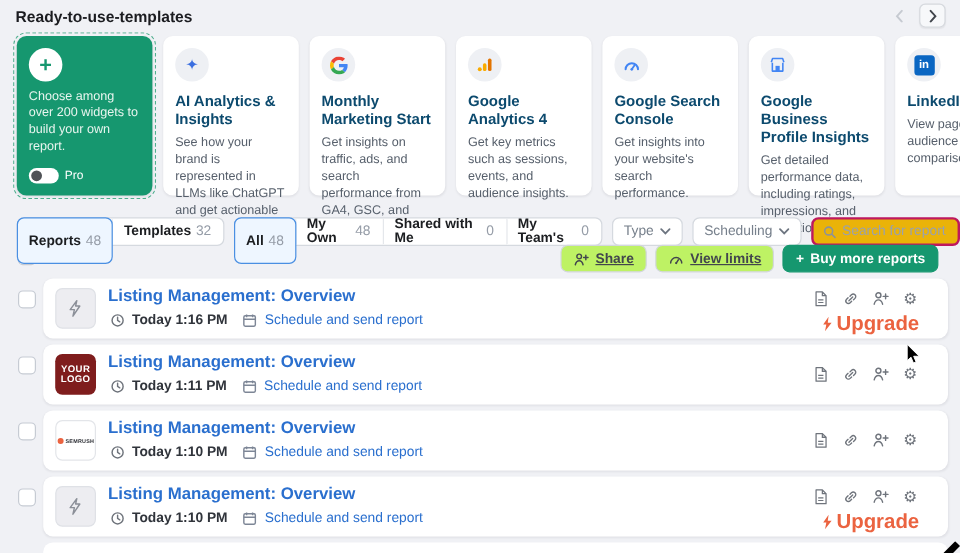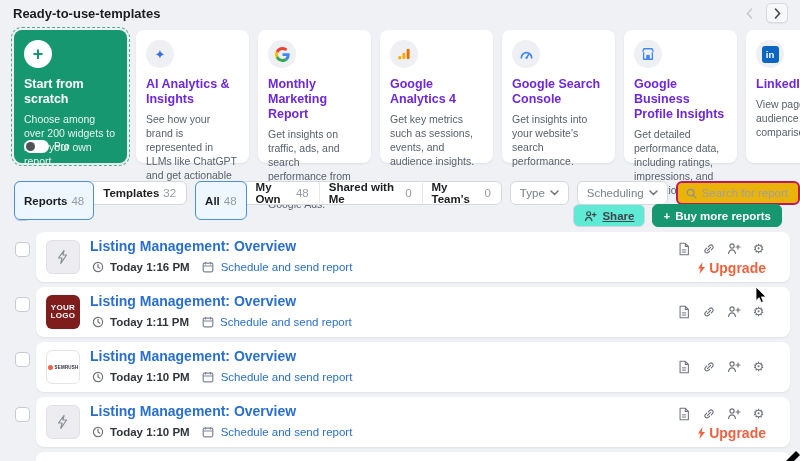--- a/index.html
+++ b/index.html
@@ -16,21 +16,21 @@
   .car-next { right:12px; color:#42464d; background:#f7f8fa; border:1px solid #d6d9de; box-shadow:0 1px 1px rgba(27,31,38,.06); }
   
   .tpl-row { position:absolute; left:14px; top:30px; display:flex; gap:9px; }
   .tcard { width:113px; height:133px; background:#fff; border-radius:8px; padding:10px;
            box-shadow:0 1px 2px rgba(27,31,38,.08); flex:0 0 auto; }
   .tcard.green { background:#16976f; outline:1.5px dashed #4fae8e; outline-offset:2px; position:relative; }
   .plus-circle { width:28px; height:28px; border-radius:50%; background:#fff; display:flex;
                  align-items:center; justify-content:center; color:#16976f; font-size:18px; font-weight:bold; }
   .icon-circle { width:28px; height:28px; border-radius:50%; background:#eef0f4; display:flex;
                  align-items:center; justify-content:center; }
-  .tcard .t-title { margin-top:9px; font-size:12.5px; line-height:1.2; font-weight:bold; color:#6d28d9; }
+  .tcard .t-title { margin-top:9px; font-size:12.5px; line-height:1.2; font-weight:bold; color:#0c4a6e; }
   .tcard.green .t-title { color:#fff; }
   .tcard .t-desc { margin-top:6px; font-size:10.5px; line-height:1.33; color:#565f6b; }
   .tcard.green .t-desc { color:#e8f5ef; }
   .pro-toggle { position:absolute; left:10px; bottom:10px; display:flex; align-items:center; gap:5px; }
   .pro-pill { width:25px; height:13px; border-radius:7px; background:#fff; position:relative; }
   .pro-knob { position:absolute; left:2px; top:2px; width:9px; height:9px; border-radius:50%; background:#4f5256; }
   .pro-label { font-size:10px; color:#fff; }
   .in-badge { width:17px; height:17px; border-radius:3px; background:#0a66c2; color:#fff;
               font-size:9.5px; font-weight:bold; display:flex; align-items:center; justify-content:center; }
   .ai-spark { color:#3b6fe0; font-size:13px; }
@@ -49,21 +49,21 @@
   .search-box input { border:none; outline:none; width:100%; font-size:11.5px; color:#3a3e45;
           font-family:"Liberation Sans","DejaVu Sans",sans-serif; background:transparent; }
   .search-box input::placeholder { color:#9aa1ac; }
   
   .chk { width:15px; height:15px; background:#fff; border:1px solid #c6cbd3; border-radius:4px; }
   .select-all-chk { position:absolute; left:15px; top:206px; }
   .select-all-lbl { position:absolute; left:40px; top:208px; font-size:12px; font-weight:bold; color:#2a6fce; }
   .btn-row { position:absolute; right:18px; top:204px; display:flex; gap:7px; }
   .btn { display:flex; align-items:center; gap:5px; height:23px; padding:0 10px; border-radius:6px;
          font-size:11.5px; font-weight:bold; }
-  .btn.gray { background:#5eead4; border:1px solid #d3d7dd; color:#42464d;text-decoration:underline; }
+  .btn.gray { background:#bef264; border:1px solid #d3d7dd; color:#42464d;text-decoration:underline; }
   .btn.green { background:#16976f; border:1px solid #16976f; color:#fff; }
   
   .row-chk { position:absolute; left:15px; }
   .rcard { position:absolute; left:36px; width:754px; height:50px; background:#fff; border-radius:8px;
            box-shadow:0 1px 2px rgba(27,31,38,.07); }
   .thumb { position:absolute; left:10px; top:8px; width:34px; height:34px; border-radius:6px;
            display:flex; align-items:center; justify-content:center; overflow:hidden; }
   .thumb.bolt { background:#ededf1; border:1px solid #dfe1e6; }
   .thumb.logo { background:#7f1d1d; flex-direction:column; }
   .thumb.logo span { color:#fff; font-size:8px; font-weight:bold; line-height:1.05; letter-spacing:.3px; }
@@ -72,21 +72,21 @@
   .sem-txt { font-size:4.5px; font-weight:bold; color:#2b2d33; letter-spacing:.2px; }
   .r-title { position:absolute; left:54px; top:6px; font-size:14px; font-weight:bold; color:#2a6fce; }
   .r-meta { position:absolute; left:54px; top:27px; display:flex; align-items:center; gap:5px; font-size:11.5px; }
   .r-time { color:#30343b; font-weight:bold; }
   .r-sched { color:#2a6fce; }
   .r-icons { position:absolute; right:24px; display:flex; gap:10px; align-items:center; }
   .r-icons.topline { top:9px; }
   .r-icons.center { top:17px; }
   .ric { width:15px; height:15px; display:flex; align-items:center; justify-content:center; color:#6f747c; font-size:13px; line-height:1; }
   .upg { position:absolute; right:24px; top:28px; display:flex; align-items:center; gap:3px;
-         font-size:14px; font-weight:bold; color:#eb6340; }
+         font-size:17px; font-weight:bold; color:#eb6340; }
   .sliver { position:absolute; left:36px; top:452px; width:754px; height:12px; background:#fff; border-radius:8px 8px 0 0; }
   .cursor { position:absolute; left:755px; top:287px; z-index:9; }
   .cursor2 { position:absolute; left:786px; top:451px; z-index:9; }
   svg { display:block; }
 </style>
 </head>
 <body>
 
 <div class="hdr-title">Ready-to-use-templates</div>
 <div class="car-btn car-prev">
@@ -101,21 +101,20 @@
     <svg width="7" height="11" viewBox="0 0 7 11">
         <path d="M1.5 1l4 4.5-4 4.5" fill="none" stroke="currentColor" stroke-width="1.6" stroke-linecap="round"></path>
       </svg>
   </span>
 </div>
 
 <div class="tpl-row">
 
   <div class="tcard green">
     <div class="plus-circle">+</div>
-    <div class="t-title">Start from scratch</div>
     <div class="t-desc">Choose among over 200 widgets to build your own report.</div>
     <div class="pro-toggle">
       <span class="pro-pill">
           <span class="pro-knob"></span>
         </span>
       <span class="pro-label">Pro</span>
     </div>
   </div>
 
   <div class="tcard">
@@ -130,21 +129,21 @@
     <div class="icon-circle">
         <span>
       <svg width="15" height="15" viewBox="0 0 48 48">
         <path fill="#EA4335" d="M24 9.5c3.54 0 6.71 1.22 9.21 3.6l6.85-6.85C35.9 2.38 30.47 0 24 0 14.62 0 6.51 5.38 2.56 13.22l7.98 6.19C12.43 13.72 17.74 9.5 24 9.5z"></path>
         <path fill="#4285F4" d="M46.98 24.55c0-1.57-.15-3.09-.38-4.55H24v9.02h12.94c-.58 2.96-2.26 5.48-4.78 7.18l7.73 6c4.51-4.18 7.09-10.36 7.09-17.65z"></path>
         <path fill="#FBBC05" d="M10.53 28.59c-.48-1.45-.76-2.99-.76-4.59s.27-3.14.76-4.59l-7.98-6.19C.92 16.46 0 20.12 0 24c0 3.88.92 7.54 2.56 10.78l7.97-6.19z"></path>
         <path fill="#34A853" d="M24 48c6.48 0 11.93-2.13 15.89-5.81l-7.73-6c-2.15 1.45-4.92 2.3-8.16 2.3-6.26 0-11.57-4.22-13.47-9.91l-7.98 6.19C6.51 42.62 14.62 48 24 48z"></path>
       </svg>
         </span>
     </div>
-    <div class="t-title">Monthly Marketing Report</div>
+    <div class="t-title">Monthly Marketing Start</div>
     <div class="t-desc">Get insights on traffic, ads, and search performance from GA4, GSC, and Google Ads.</div>
   </div>
 
   <div class="tcard">
     <div class="icon-circle">
         <span>
       <svg width="14" height="14" viewBox="0 0 16 16">
         <rect x="11" y="2" width="3.4" height="12" rx="1.6" fill="#E37400"></rect>
         <rect x="6.2" y="6.5" width="3.4" height="7.5" rx="1.6" fill="#F9AB00"></rect>
         <circle cx="3.2" cy="12.3" r="1.9" fill="#F9AB00"></circle>
@@ -259,20 +258,30 @@
   <div class="btn gray">
     <span>
       <svg width="13" height="12" viewBox="0 0 14 13">
           <circle cx="5" cy="4" r="2.1" fill="none" stroke="#42464d" stroke-width="1.3"></circle>
           <path d="M1.5 11.5c.6-2.4 2-3.6 3.5-3.6s2.9 1.2 3.5 3.6" fill="none" stroke="#42464d" stroke-width="1.3" stroke-linecap="round"></path>
           <path d="M11 3v4M9 5h4" stroke="#42464d" stroke-width="1.3" stroke-linecap="round"></path>
         </svg>
     </span>
     <span>Share</span>
   </div>
+  <div class="btn gray">
+    <span>
+      <svg width="13" height="12" viewBox="0 0 14 13">
+          <path d="M2 10a5 5 0 0110 0" fill="none" stroke="#42464d" stroke-width="1.3" stroke-linecap="round"></path>
+          <path d="M7 10L9 7" stroke="#42464d" stroke-width="1.3" stroke-linecap="round"></path>
+          <circle cx="7" cy="10" r="1" fill="#42464d"></circle>
+        </svg>
+    </span>
+    <span>View limits</span>
+  </div>
   <div class="btn green">
     <span>+</span>
     <span>Buy more reports</span>
   </div>
 </div>
 
 <div class="chk row-chk" style="top:242px"></div>
 <div class="rcard" style="top:232px">
   <div class="thumb bolt">
     <svg width="16" height="16" viewBox="0 0 16 16">

